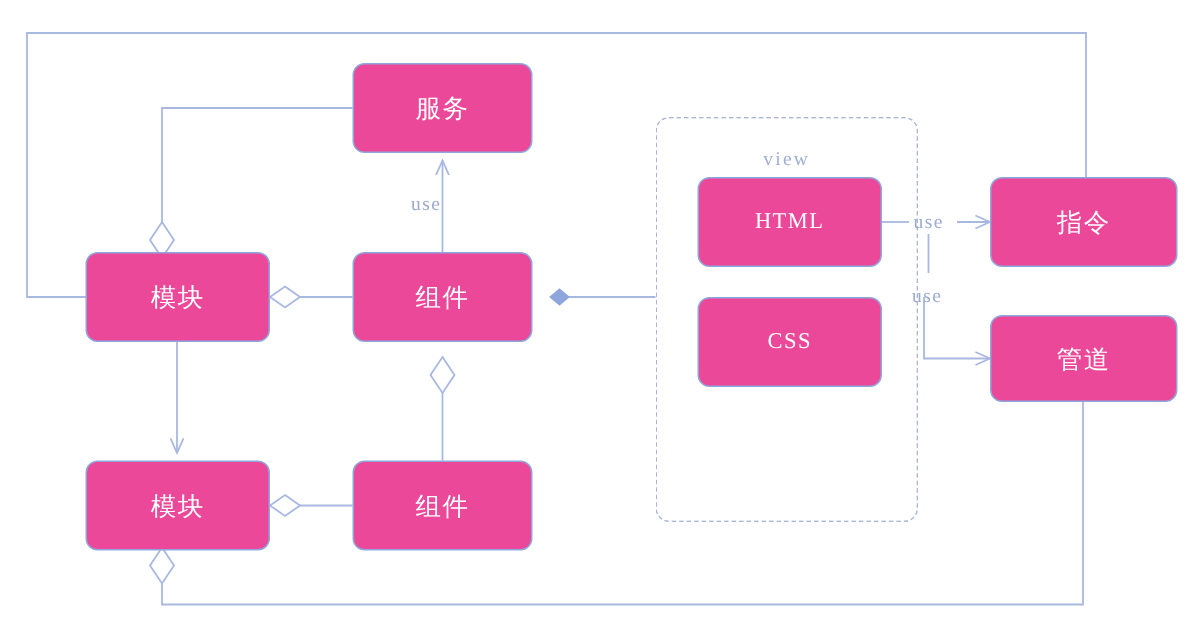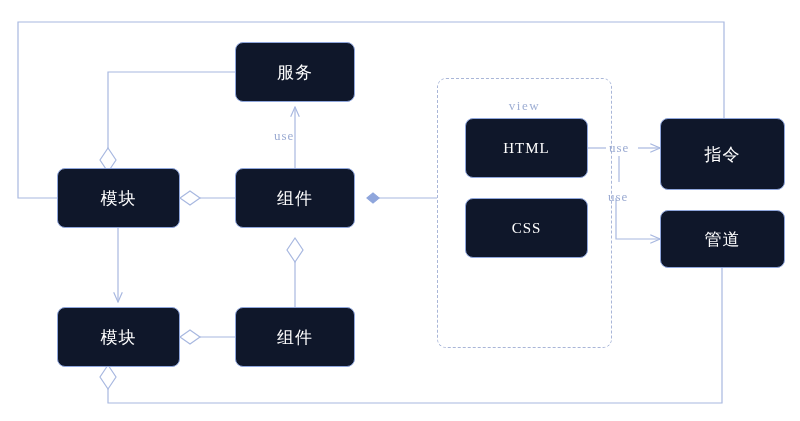--- a/index.html
+++ b/index.html
@@ -22,21 +22,21 @@
   }
   svg.layer {
     position: absolute;
     left: 0; top: 0;
     width: 800px;
     height: 421px;
   }
   .node-box {
     position: absolute;
     box-sizing: border-box;
-    background: #0f172a;
+    background: #ec4899;
     border: 1px solid #8FA6DC;
     border-radius: 8px;
     display: flex;
     align-items: center;
     justify-content: center;
     color: #ffffff;
   }
   .node-cn {
     font-family: "DejaVu Sans", sans-serif;
     font-size: 17px;
@@ -150,21 +150,21 @@
 
   <div class="node-box" style="left:465px; top:198px; width:123px; height:60px;">
     <span class="node-en">CSS</span>
   </div>
 
   <div class="node-box" style="left:465px; top:118px; width:123px; height:60px;">
     <span class="node-en">HTML</span>
   </div>
 
 
-  <div class="node-box" style="left:660px; top:118px; width:125px; height:72px;">
+  <div class="node-box" style="left:660px; top:118px; width:125px; height:60px;">
     <span class="node-cn">指令</span>
   </div>
 
   <div class="node-box" style="left:660px; top:210px; width:125px; height:58px;">
     <span class="node-cn">管道</span>
   </div>
 
   <div class="edge-label" style="left:274px; top:128px;">use</div>
 
   <div class="edge-label" style="left:609px; top:140px;">use</div>

